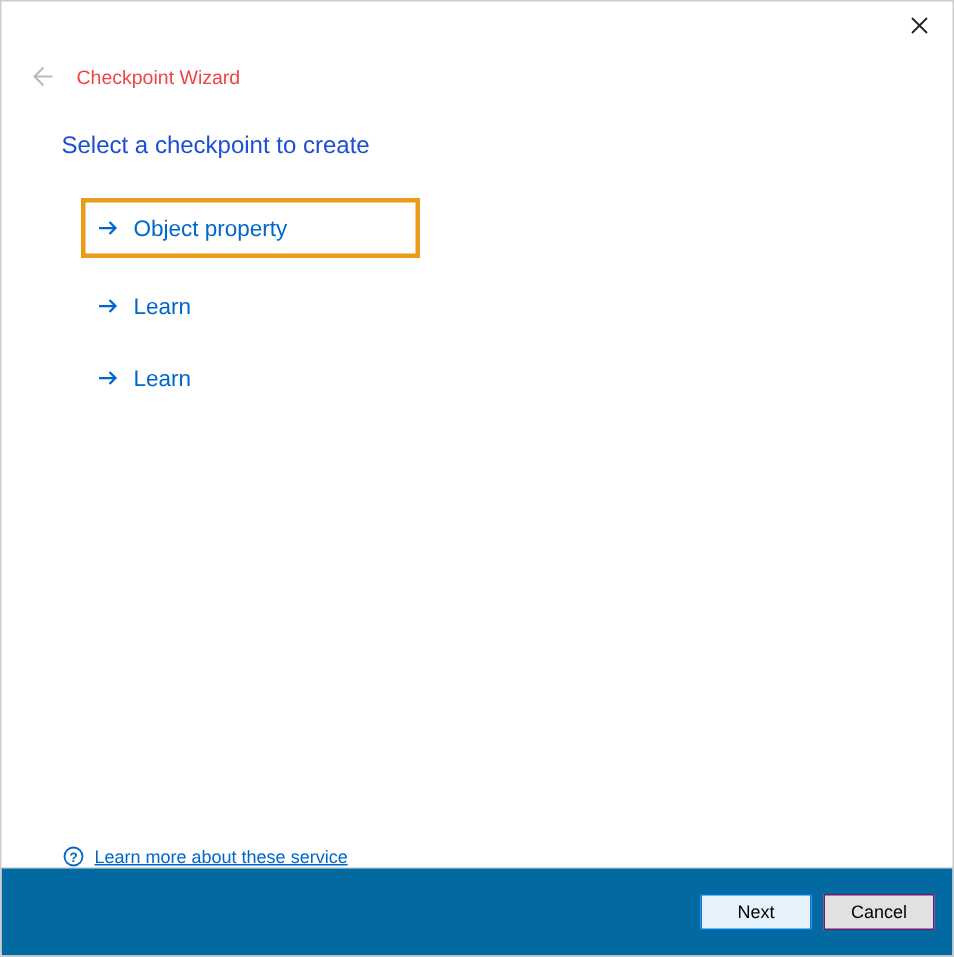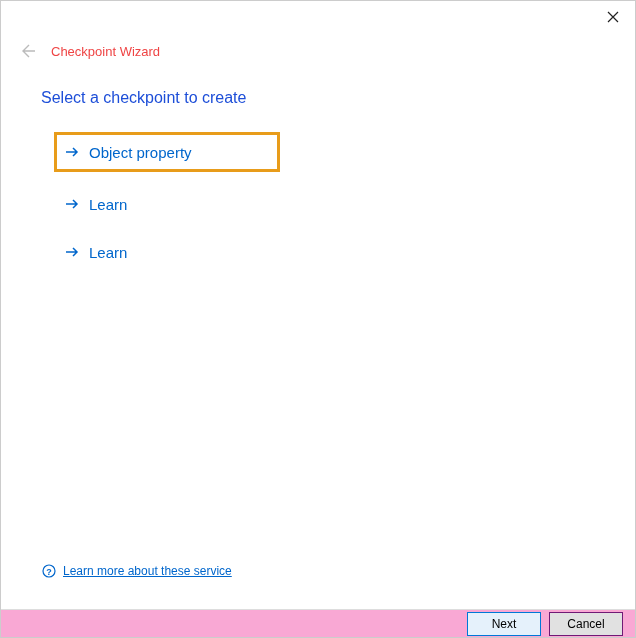--- a/index.html
+++ b/index.html
@@ -91,22 +91,22 @@
       margin-right: 6px;
       display: flex; align-items: center; justify-content: center;
     }
     .help-link {
       text-decoration: underline;
       cursor: pointer;
     }
     .button-bar {
       position: absolute;
       bottom: 0; left: 0; right: 0;
-      height: 28px;
-      background: #f9a8d4;
+      height: 59px;
+      background: #0369a1;
       border-top: 1px solid #ddd;
       display: flex;
       align-items: center;
       justify-content: flex-end;
       padding-right: 12px;
       gap: 8px;
     }
     .btn {
       min-width: 74px;
       height: 24px;

